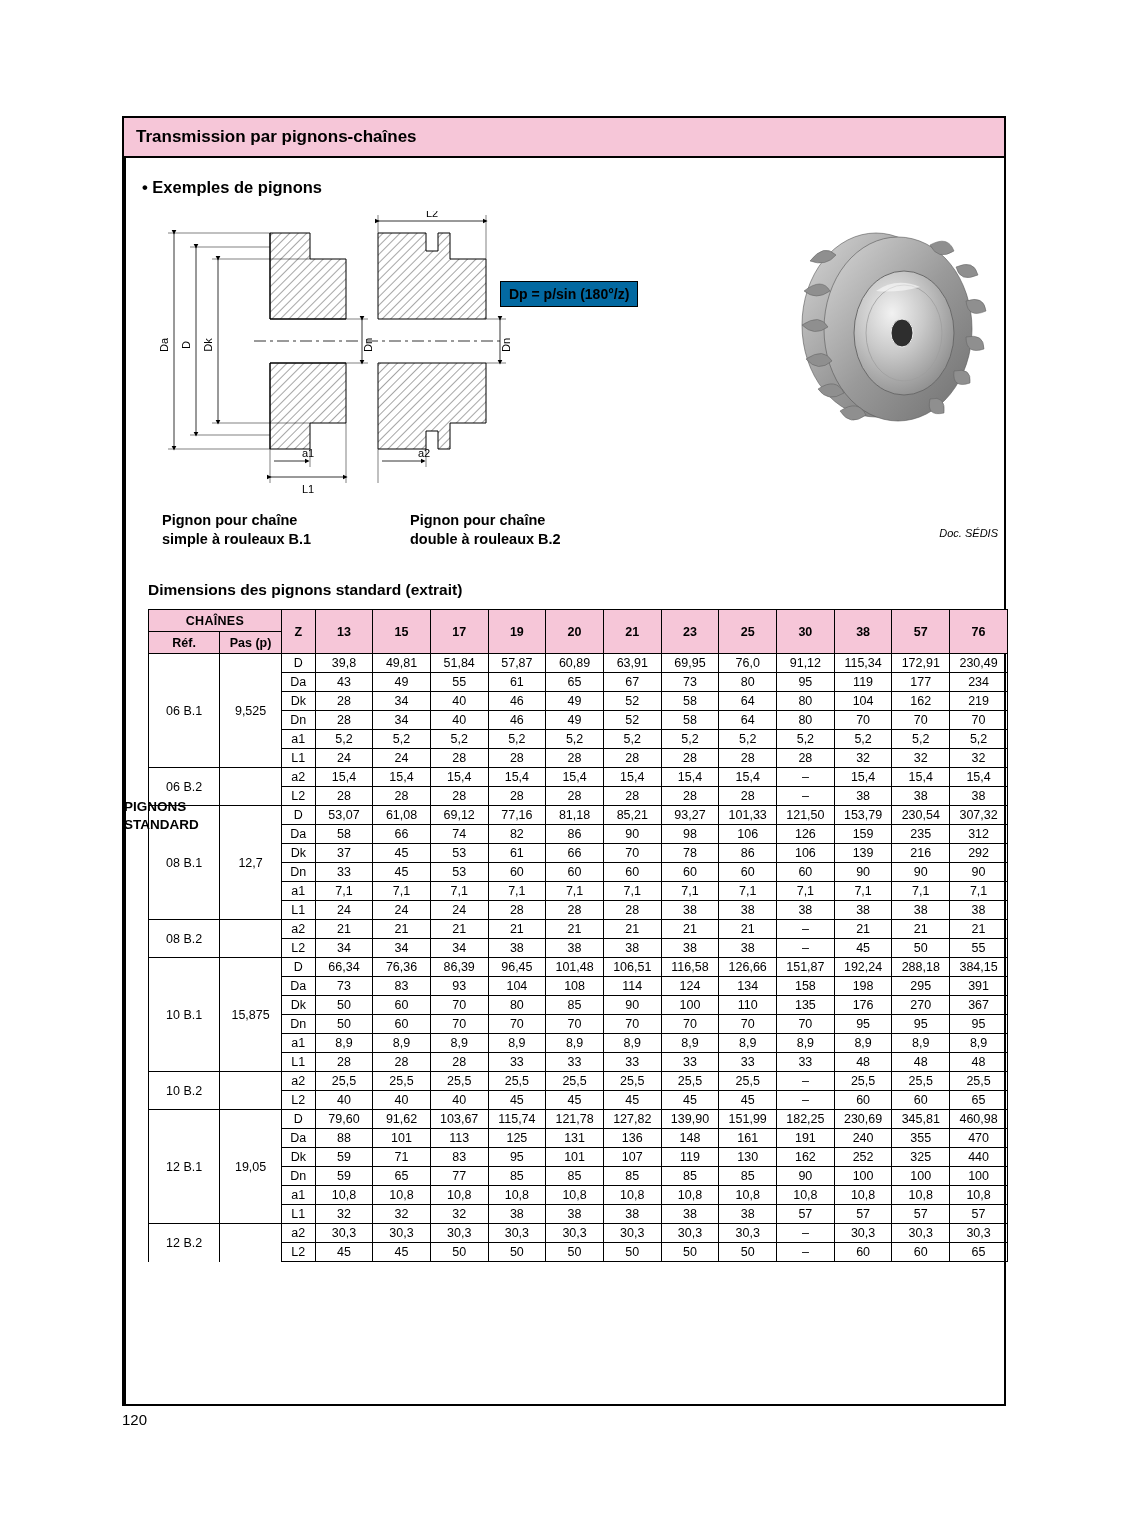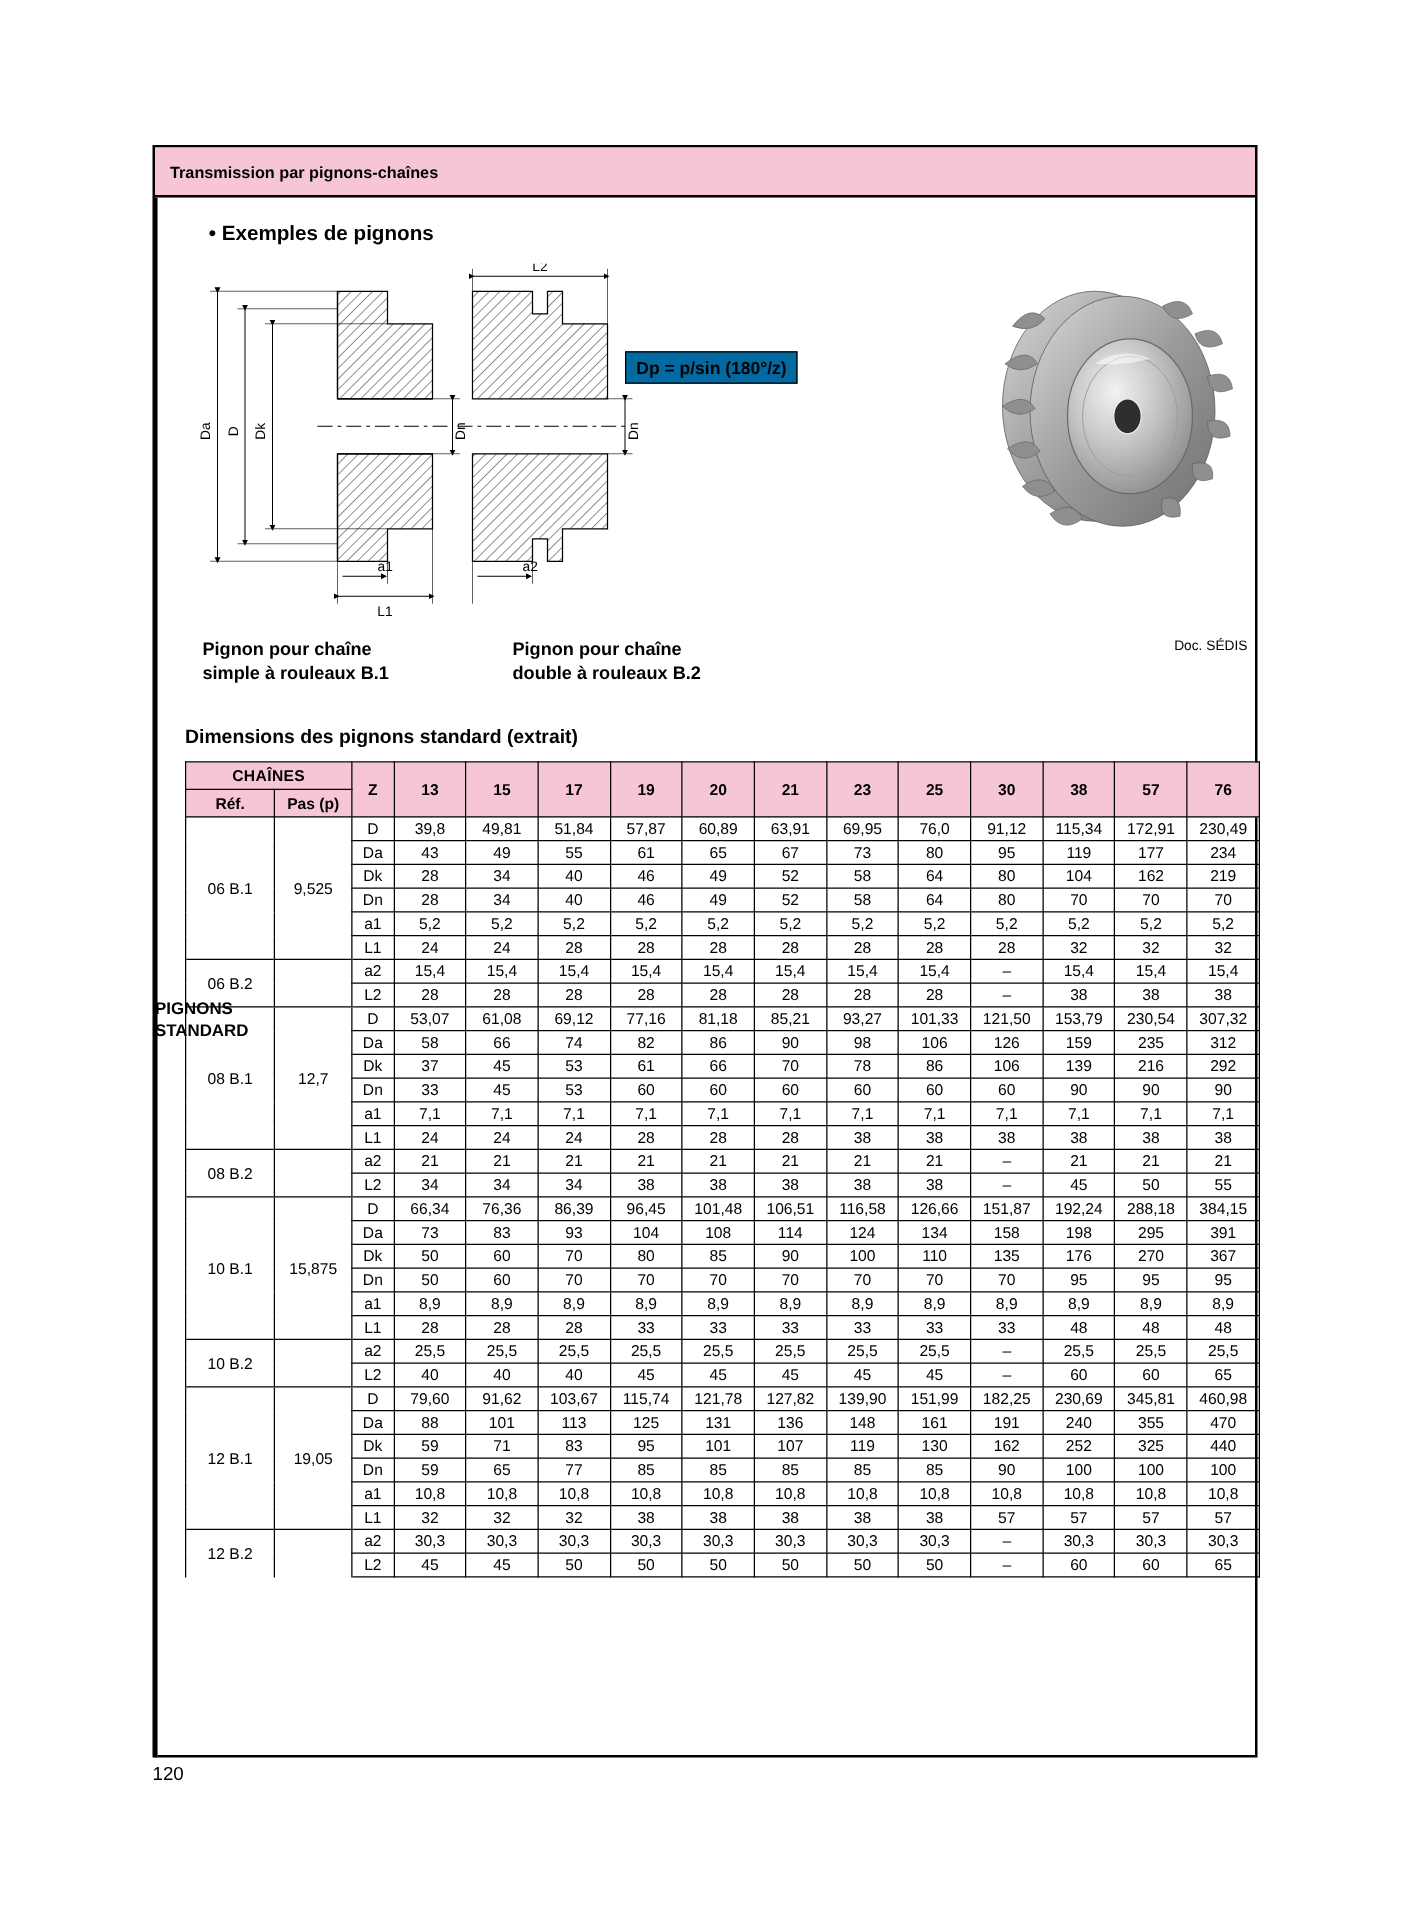--- a/index.html
+++ b/index.html
@@ -19,21 +19,21 @@
     background:#fff;
   }
   
   .hdr {
     height:40px;
     background:#f6c6d8;
     border-bottom:2px solid #000;
     display:flex; align-items:center;
     padding-left:12px;
     font-weight:bold;
-    font-size:13px;
+    font-size:17px;
   }
   .body-row { display:flex; height:1248px; }
   .leftcol {
     width:108px;
     background:#f6c6d8;
     border-right:2px solid #000;
     position:relative;
   }
   .leftcol .vlabel {
     position:absolute;
@@ -41,35 +41,36 @@
     text-align:center;
     font-weight:bold;
     font-size:13.5px;
     line-height:1.35;
     color:#000;
   }
   .content { flex:1; position:relative; padding:0 14px 0 14px; }
 
   .sect-title {
     font-weight:bold; font-size:16.5px;
-    margin:20px 0 0 27px;
+    margin:20px 0 0 2px;
   }
   .fig-area { position:relative; height:370px; margin-top:14px; }
 
   
   .draw { position:absolute; left:10px; top:0; width:630px; height:340px; }
   svg { display:block; }
 
   .photo {
     position:absolute; right:6px; top:10px;
     width:222px; height:220px;
   }
   .doc-credit {
-    position:absolute; right:10px; top:300px;
+    position:absolute; right:10px; top:316px;
     font-size:11px;
+    font-style:italic;
   }
   .cap {
     position:absolute; top:300px;
     font-weight:bold; font-size:14.5px; line-height:1.3;
   }
   .cap1 { left:22px; }
   .cap2 { left:270px; }
 
   .formula-box {
     position:absolute; left:360px; top:70px;

